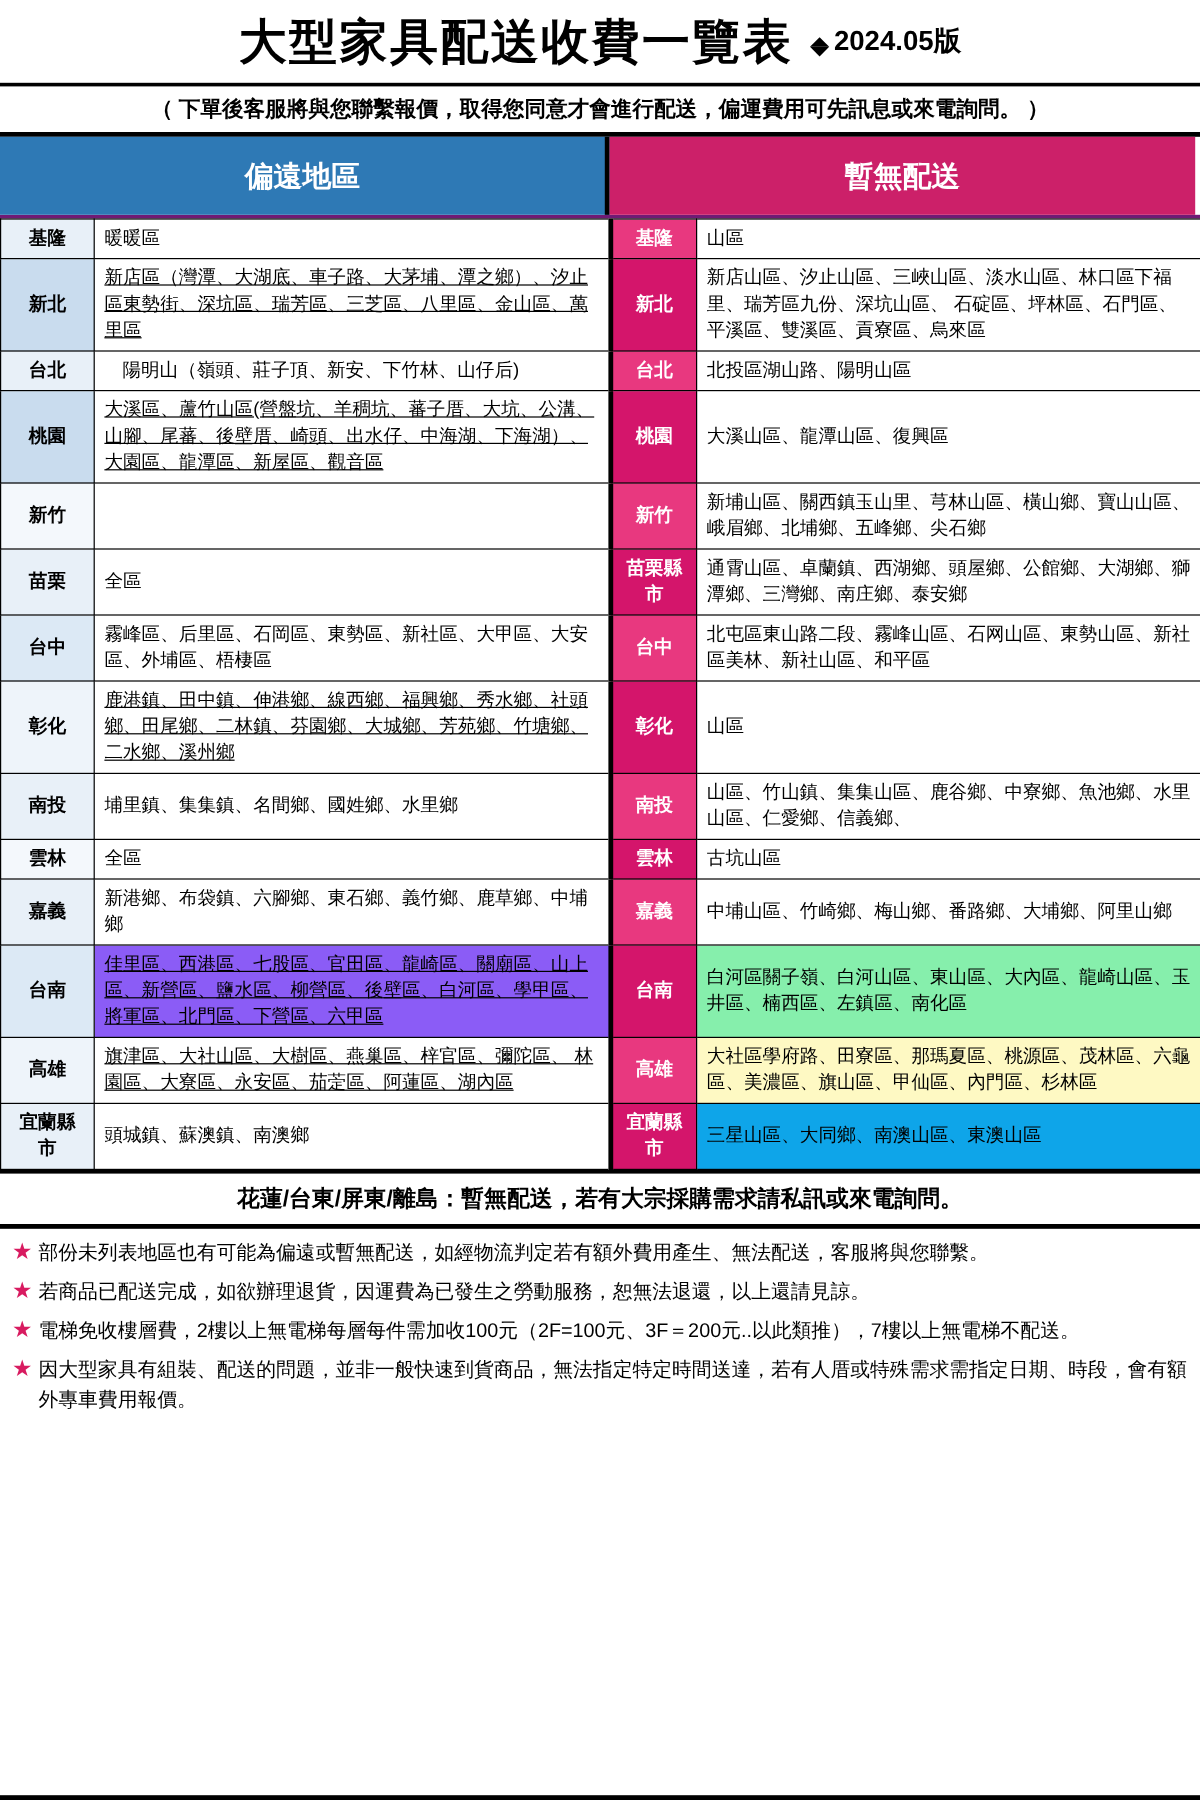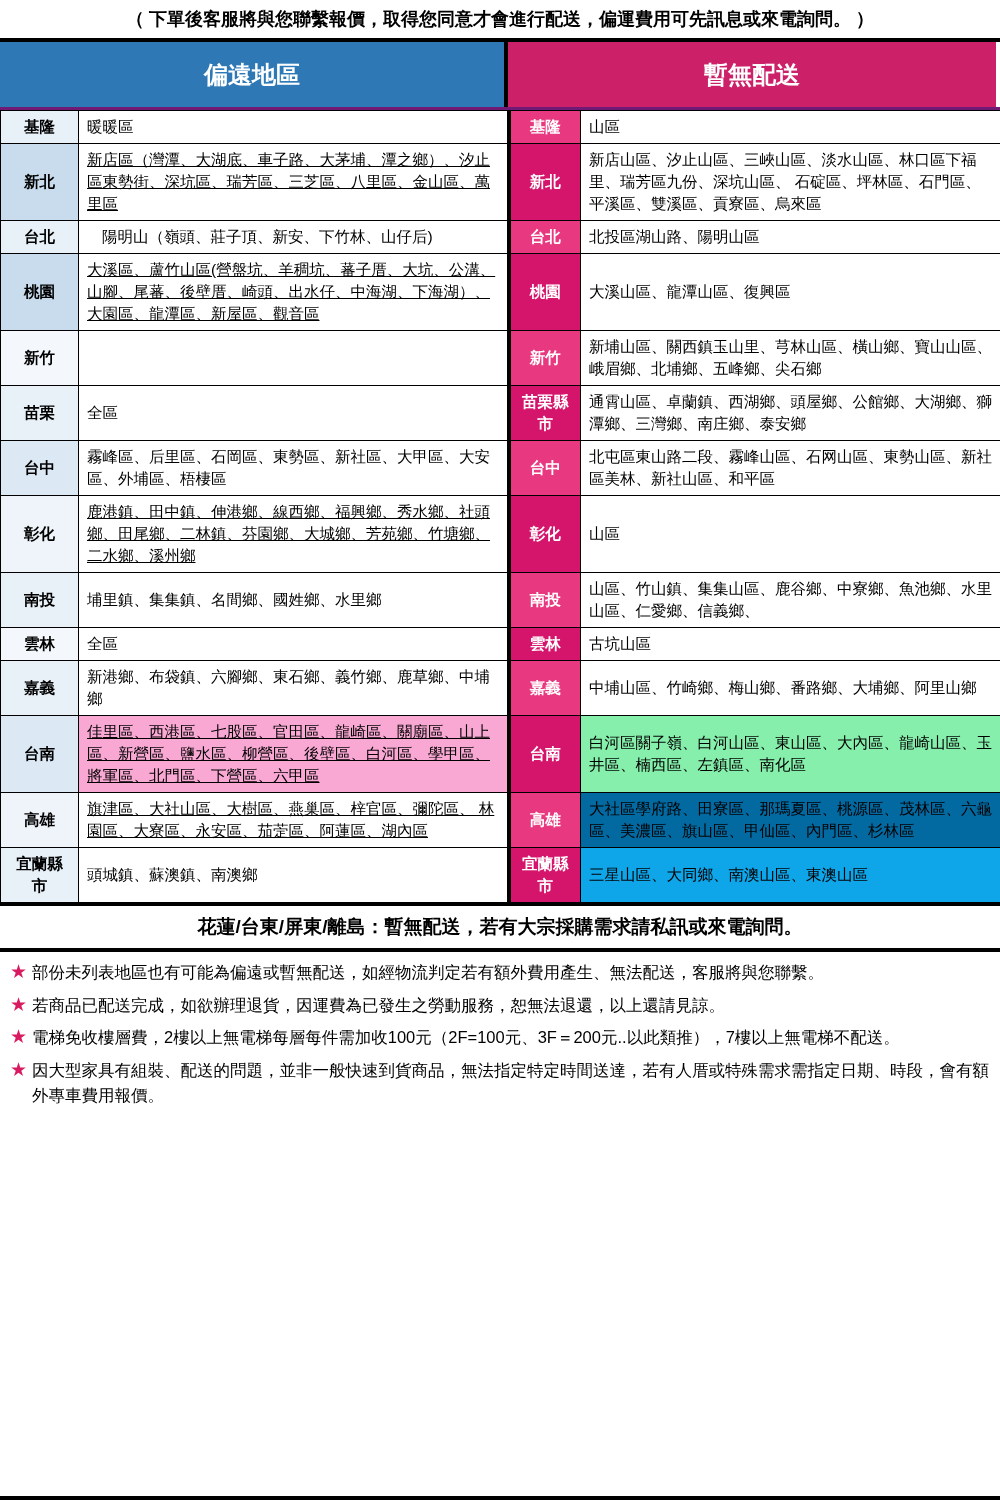--- a/index.html
+++ b/index.html
@@ -141,20 +141,27 @@
     line-height: 1.3;
     flex: 0 0 auto;
   }
   .bullet-text { flex: 1 1 auto; }
 </style>
 </head>
 <body>
 
 <div class="page">
 
+  <div class="header">
+    <div class="title">大型家具配送收費一覽表</div>
+    <div class="version">
+      <span class="diamond"></span>
+      <span>2024.05版</span>
+    </div>
+  </div>
 
   <div class="notice">（ 下單後客服將與您聯繫報價，取得您同意才會進行配送，偏運費用可先訊息或來電詢問。 ）</div>
 
   <div class="colheads">
     <div class="colhead remote">偏遠地區</div>
     <div class="colhead none">暫無配送</div>
   </div>
 
   <table class="main">
     <tbody id="table-body">
@@ -219,29 +226,29 @@
           <td class="val-pink" style="background: rgb(255, 255, 255);">古坑山區</td>
         </tr>
         <tr>
           <td class="city-blue" style="background: rgb(232, 240, 248);">嘉義</td>
           <td class="val-blue" style="background: rgb(255, 255, 255);">新港鄉、布袋鎮、六腳鄉、東石鄉、義竹鄉、鹿草鄉、中埔鄉</td>
           <td class="city-pink sep" style="background: rgb(232, 56, 127);">嘉義</td>
           <td class="val-pink" style="background: rgb(255, 255, 255);">中埔山區、竹崎鄉、梅山鄉、番路鄉、大埔鄉、阿里山鄉</td>
         </tr>
         <tr>
           <td class="city-blue" style="background: rgb(220, 233, 245);">台南</td>
-          <td class="val-blue ul" style="background: #f9a8d4;">佳里區、西港區、七股區、官田區、龍崎區、關廟區、山上區、新營區、鹽水區、柳營區、後壁區、白河區、學甲區、將軍區、北門區、下營區、六甲區</td>
+          <td class="val-blue ul" style="background: #8b5cf6;">佳里區、西港區、七股區、官田區、龍崎區、關廟區、山上區、新營區、鹽水區、柳營區、後壁區、白河區、學甲區、將軍區、北門區、下營區、六甲區</td>
           <td class="city-pink sep" style="background: rgb(212, 21, 107);">台南</td>
           <td class="val-pink" style="background: #86efac;">白河區關子嶺、白河山區、東山區、大內區、龍崎山區、玉井區、楠西區、左鎮區、南化區</td>
         </tr>
         <tr>
           <td class="city-blue" style="background: rgb(238, 244, 250);">高雄</td>
           <td class="val-blue ul" style="background: rgb(255, 255, 255);">旗津區、大社山區、大樹區、燕巢區、梓官區、彌陀區、 林園區、大寮區、永安區、茄萣區、阿蓮區、湖內區</td>
           <td class="city-pink sep" style="background: rgb(232, 56, 127);">高雄</td>
-          <td class="val-pink" style="background: #0369a1; margin-left: 16px;">大社區學府路、田寮區、那瑪夏區、桃源區、茂林區、六龜區、美濃區、旗山區、甲仙區、內門區、杉林區</td>
+          <td class="val-pink" style="background: #fef9c3; margin-left: 16px;">大社區學府路、田寮區、那瑪夏區、桃源區、茂林區、六龜區、美濃區、旗山區、甲仙區、內門區、杉林區</td>
         </tr>
         <tr>
           <td class="city-blue" style="background: rgb(232, 240, 248);">宜蘭縣市</td>
           <td class="val-blue" style="background: rgb(255, 255, 255);">頭城鎮、蘇澳鎮、南澳鄉</td>
           <td class="city-pink sep" style="background: rgb(212, 21, 107);">宜蘭縣市</td>
           <td class="val-pink" style="background: #0ea5e9;">三星山區、大同鄉、南澳山區、東澳山區</td>
         </tr>
       </tbody>
   </table>
 

